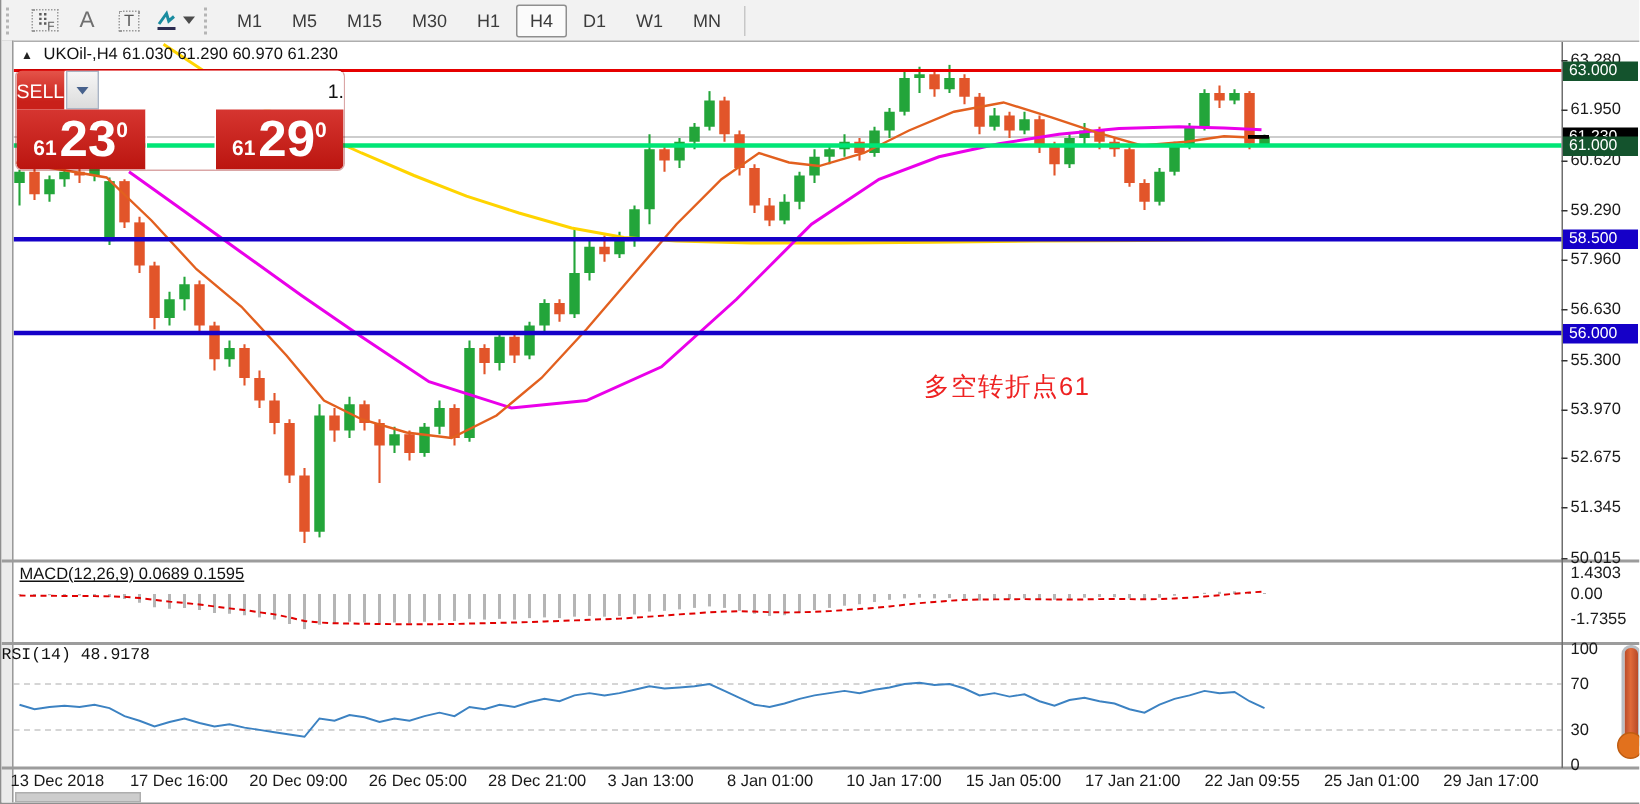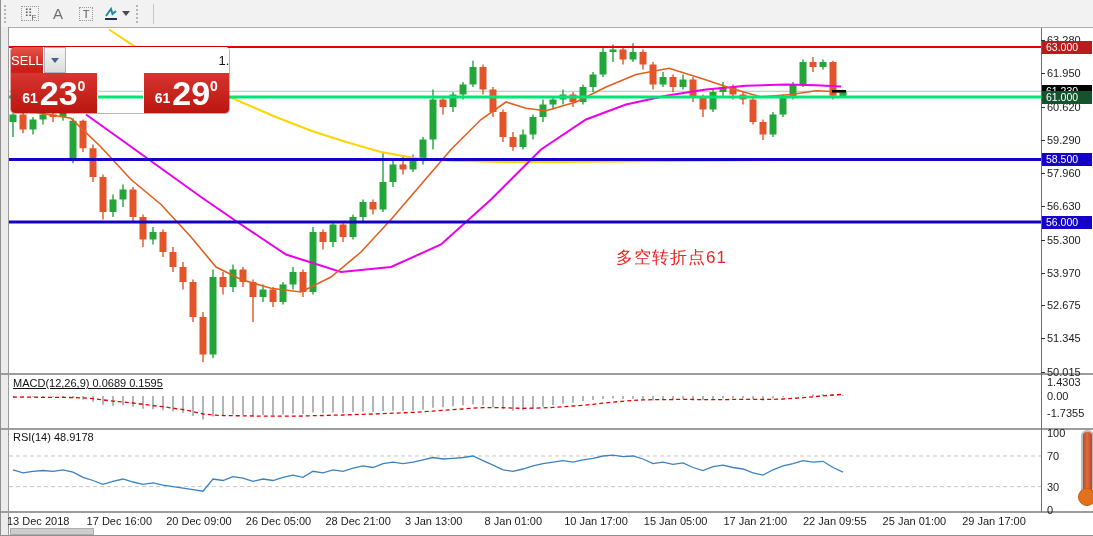--- a/index.html
+++ b/index.html
@@ -66,20 +66,31 @@
       <span class="dotbox">T</span>
     </div>
     <div class="tb-icon">
       <svg width="16" height="16" viewBox="0 0 16 16" style="position:static;">
         <path d="M3 10 L8 3 L9.5 8 L13 5" stroke="#1a8ca0" stroke-width="2" fill="none"></path>
         <path d="M2 13 L14 13" stroke="#2b2b50" stroke-width="2"></path>
       </svg>
       <span class="caret"></span>
     </div>
     <div class="tb-grip"></div>
+    <div id="tf-group" style="display:flex;align-items:center;">
+        <span class="tf-btn">M1</span>
+        <span class="tf-btn">M5</span>
+        <span class="tf-btn">M15</span>
+        <span class="tf-btn">M30</span>
+        <span class="tf-btn">H1</span>
+        <span class="tf-btn active">H4</span>
+        <span class="tf-btn">D1</span>
+        <span class="tf-btn">W1</span>
+        <span class="tf-btn">MN</span>
+      </div>
     <div class="tb-sep"></div>
   </div>
 
   <div id="left-strip"></div>
   <div class="hsep" style="top:373px;"></div>
   <div class="hsep" style="top:428px;"></div>
   <div class="hsep" style="top:511px;"></div>
   <div id="axis-vline"></div>
   <div id="hscroll"></div>
 
@@ -344,25 +355,31 @@
       <line x1="812" y1="396" x2="812" y2="394.5375" stroke="#b5b5b5" stroke-width="2"></line>
       <line x1="822" y1="396" x2="822" y2="394.245" stroke="#b5b5b5" stroke-width="2"></line>
       <line x1="832" y1="396" x2="832" y2="395.025" stroke="#b5b5b5" stroke-width="2"></line>
       <line x1="842" y1="396" x2="842" y2="395.3175" stroke="#b5b5b5" stroke-width="2"></line>
       <path d="M12.0 397.0L22.0 397.2L32.0 397.2L42.0 397.3L52.0 397.3L62.0 397.4L72.0 397.6L82.0 397.9L92.0 398.7L102.0 399.9L112.0 401.1L122.0 402.0L132.0 403.0L142.0 404.3L152.0 405.6L162.0 406.7L172.0 408.2L182.0 409.6L192.0 411.6L202.0 414.0L212.0 415.0L222.0 415.5L232.0 415.7L242.0 415.8L252.0 416.0L262.0 416.1L272.0 416.2L282.0 416.2L292.0 416.1L302.0 416.0L312.0 415.7L322.0 415.5L332.0 415.2L342.0 415.0L352.0 414.7L362.0 414.3L372.0 414.0L382.0 413.6L392.0 413.2L402.0 412.8L412.0 412.4L422.0 411.8L432.0 411.1L442.0 410.4L452.0 409.6L462.0 409.0L472.0 408.2L482.0 407.7L492.0 407.5L502.0 407.7L512.0 408.1L522.0 408.3L532.0 408.2L542.0 407.9L552.0 407.4L562.0 406.7L572.0 406.0L582.0 405.3L592.0 404.3L602.0 403.2L612.0 402.1L622.0 401.3L632.0 400.5L642.0 399.9L652.0 399.7L662.0 399.6L672.0 399.5L682.0 399.4L692.0 399.5L702.0 399.7L712.0 399.7L722.0 399.6L732.0 399.4L742.0 399.3L752.0 399.4L762.0 399.5L772.0 399.4L782.0 399.0L792.0 398.4L802.0 397.7L812.0 396.8L822.0 395.8L832.0 395.0L842.0 394.4" fill="none" stroke="#e00000" stroke-width="1.3" stroke-dasharray="4,3"></path>
       <line x1="8" y1="455.98" x2="1040" y2="455.98" stroke="#c8c8c8" stroke-width="1" stroke-dasharray="4,3"></line>
       <line x1="8" y1="486.62" x2="1040" y2="486.62" stroke="#c8c8c8" stroke-width="1" stroke-dasharray="4,3"></line>
       <path d="M12.0 469.8L22.0 472.8L32.0 471.3L42.0 470.5L52.0 471.3L62.0 469.8L72.0 472.1L82.0 477.4L92.0 480.5L102.0 484.3L112.0 481.3L122.0 479.0L132.0 482.0L142.0 484.3L152.0 482.8L162.0 485.1L172.0 486.6L182.0 488.2L192.0 489.7L202.0 491.2L212.0 479.0L222.0 480.5L232.0 476.7L242.0 478.2L252.0 481.3L262.0 479.0L272.0 480.5L282.0 477.4L292.0 475.1L302.0 477.4L312.0 471.3L322.0 472.8L332.0 469.8L342.0 471.3L352.0 468.2L362.0 465.9L372.0 467.5L382.0 463.6L392.0 462.1L402.0 463.6L412.0 462.1L422.0 459.8L432.0 457.5L442.0 459.0L452.0 458.3L462.0 457.5L472.0 456.0L482.0 460.6L492.0 465.2L502.0 469.8L512.0 471.3L522.0 469.0L532.0 465.9L542.0 463.6L552.0 462.1L562.0 460.6L572.0 462.1L582.0 459.8L592.0 458.3L602.0 456.0L612.0 455.2L622.0 456.7L632.0 456.0L642.0 459.0L652.0 463.6L662.0 462.1L672.0 464.4L682.0 462.9L692.0 467.5L702.0 470.5L712.0 466.7L722.0 465.2L732.0 467.5L742.0 469.0L752.0 472.8L762.0 475.1L772.0 469.8L782.0 465.9L792.0 463.6L802.0 460.6L812.0 462.1L822.0 461.3L832.0 467.5L842.0 472.1" fill="none" stroke="#3c82c2" stroke-width="1.3"></path>
     </svg>
 
+  <div id="chart-title">
+    <span class="tri">▲</span>
+    <span>UKOil-,H4</span>
+    <span> </span>
+    <span>61.030 61.290 60.970 61.230</span>
+  </div>
 
   <div id="annotation">多空转折点61</div>
 
   <div class="panel-label" style="left:12px;top:377px;text-decoration:underline;">MACD(12,26,9) 0.0689 0.1595</div>
-  <div class="panel-label" style="left:12px;top:431px;">RSI(14) 48.9178</div>
+  <div class="panel-label" style="left:0;top:431px;font-family:Liberation Mono, monospace;">RSI(14) 48.9178</div>
 
   <div id="trade-panel">
     <div id="tp-top">
       <div id="sell-btn" class="tp-btn">SELL</div>
       <div id="vol-box">
         <div class="spin">
             <span class="tri-dn"></span>
           </div>
         <input id="vol-input" value="1.00" style="">
 
@@ -404,21 +421,21 @@
       <div class="axis-label" style="top: 233.5px;">55.300</div>
       <div class="axis-tick" style="top: 239.5px;"></div>
       <div class="axis-label" style="top: 266.75px;">53.970</div>
       <div class="axis-tick" style="top: 272.75px;"></div>
       <div class="axis-label" style="top: 299.125px;">52.675</div>
       <div class="axis-tick" style="top: 305.125px;"></div>
       <div class="axis-label" style="top: 332.375px;">51.345</div>
       <div class="axis-tick" style="top: 338.375px;"></div>
       <div class="axis-label" style="top: 365.625px;">50.015</div>
       <div class="axis-tick" style="top: 371.625px;"></div>
-      <div class="badge" style="top: 40.5px; background: #b91c1c; color: rgb(255, 255, 255);">63.000</div>
+      <div class="badge" style="top: 40.5px; background: #14532d; color: rgb(255, 255, 255);">63.000</div>
       <div class="badge" style="top: 84.75px; background: rgb(0, 0, 0); color: rgb(255, 255, 255);">61.230</div>
       <div class="badge" style="top: 90.5px; background: #14532d; color: rgb(255, 255, 255);">61.000</div>
       <div class="badge" style="top: 153px; background: rgb(21, 0, 200); color: rgb(255, 255, 255);">58.500</div>
       <div class="badge" style="top: 215.5px; background: rgb(21, 0, 200); color: rgb(255, 255, 255);">56.000</div>
       <div class="axis-label" style="top: 376.055px;">1.4303</div>
       <div class="axis-label" style="top: 390px;">0.00</div>
       <div class="axis-label" style="top: 406.921px;">-1.7355</div>
       <div class="axis-label" style="top: 427px;">100</div>
       <div class="axis-label" style="top: 449.98px;">70</div>
       <div class="axis-label" style="top: 480.62px;">30</div>

